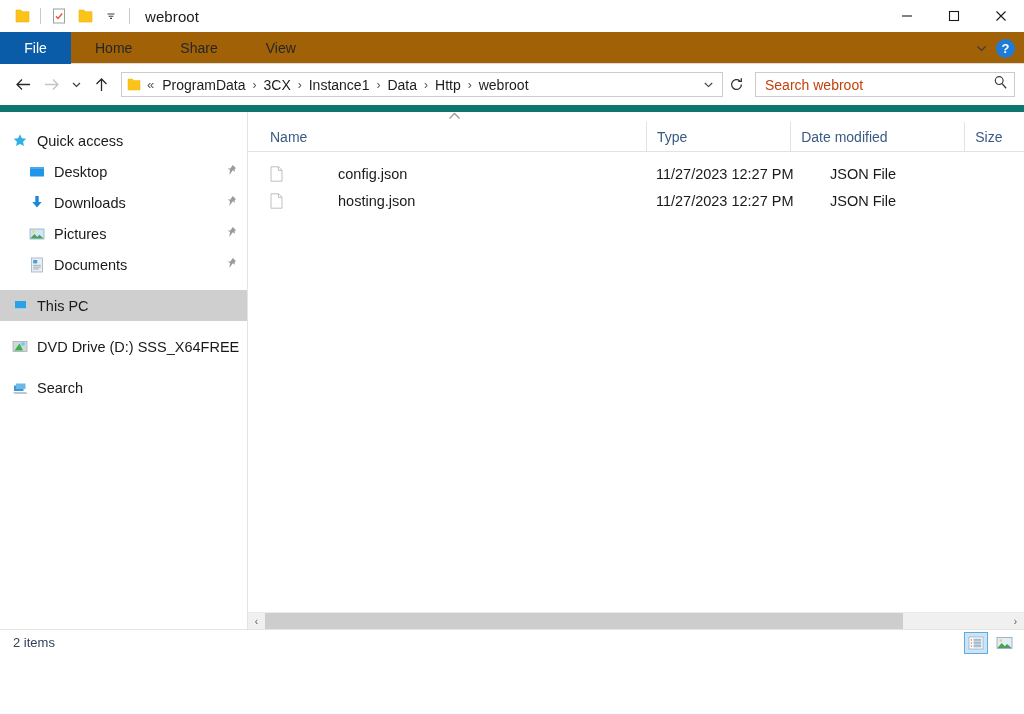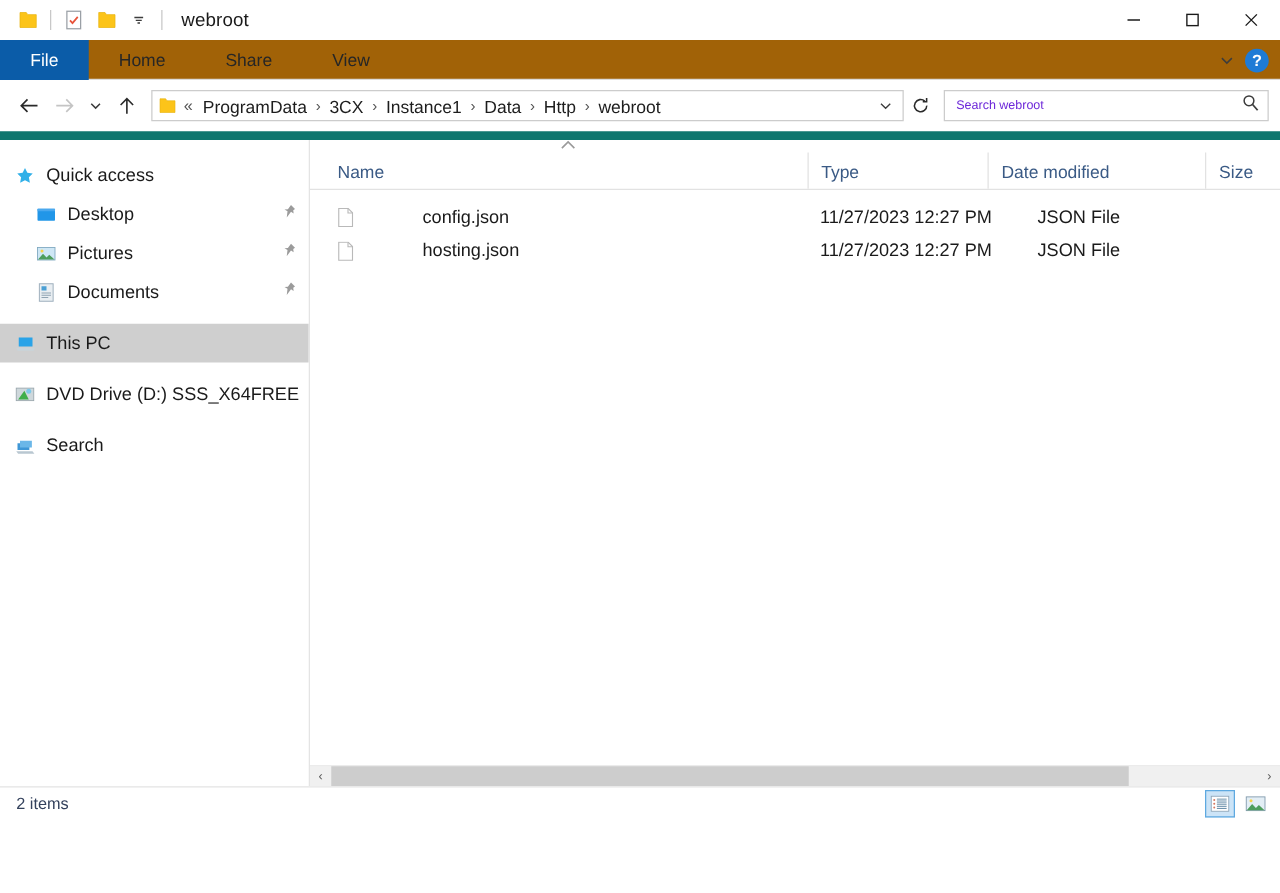--- a/index.html
+++ b/index.html
@@ -91,21 +91,21 @@
     color: #555; font-size: 12px; padding: 0 4px; user-select: none;
   }
   .crumb-spacer { flex: 1; }
   .crumb-chev { padding: 0 6px; display:flex; align-items:center; }
   .refresh-btn { width: 26px; height: 25px; display:flex; align-items:center; justify-content:center; }
   .searchbox {
     width: 260px; height: 25px; margin-left: 6px;
     border: 1px solid #cccccc; background: #ffffff;
     display: flex; align-items: center; padding: 0 6px 0 9px;
   }
-  .searchbox .ph { flex: 1; font-size: 10px; color: #6d28d9; }
+  .searchbox .ph { flex: 1; font-size: 14px; color: #c2410c; }
 
   
   .main {
     display: flex;
     height: 524px; width: 100%;
     border-top: 7px solid #0f766e;
   }
 
   
   .navpane {
@@ -345,20 +345,33 @@
           </svg>
       </span>
       <span class="lbl">Desktop</span>
       <span class="pin">
         <svg width="11" height="13" viewBox="0 0 11 13">
             <path d="M6.8 1L10 4.2 8.6 5.1l.3 2.6-2.1-1.4-3.4 4.6.6-4.9L1.6 4.6l2.7-.2z" fill="#9b9b9b"></path>
           </svg>
       </span>
     </div>
 
+    <div class="navrow indent">
+      <span class="ico">
+        <svg width="16" height="15" viewBox="0 0 16 15">
+            <path d="M6.3 1h3.4v6h3L8 12.5 3.3 7h3z" fill="#1e88d8"></path>
+          </svg>
+      </span>
+      <span class="lbl">Downloads</span>
+      <span class="pin">
+        <svg width="11" height="13" viewBox="0 0 11 13">
+            <path d="M6.8 1L10 4.2 8.6 5.1l.3 2.6-2.1-1.4-3.4 4.6.6-4.9L1.6 4.6l2.7-.2z" fill="#9b9b9b"></path>
+          </svg>
+      </span>
+    </div>
 
     <div class="navrow indent">
       <span class="ico">
         <svg width="16" height="14" viewBox="0 0 16 14">
             <rect x="1" y="2" width="14" height="10" fill="#cfe7f5" stroke="#7fa8c0" stroke-width=".7"></rect>
             <path d="M1.4 11.6l4-4.6 2.8 3 2.2-2.2 4.2 3.8z" fill="#4e9e5c"></path>
             <circle cx="4.6" cy="4.8" r="1.2" fill="#f5d24a"></circle>
           </svg>
       </span>
       <span class="lbl">Pictures</span>

